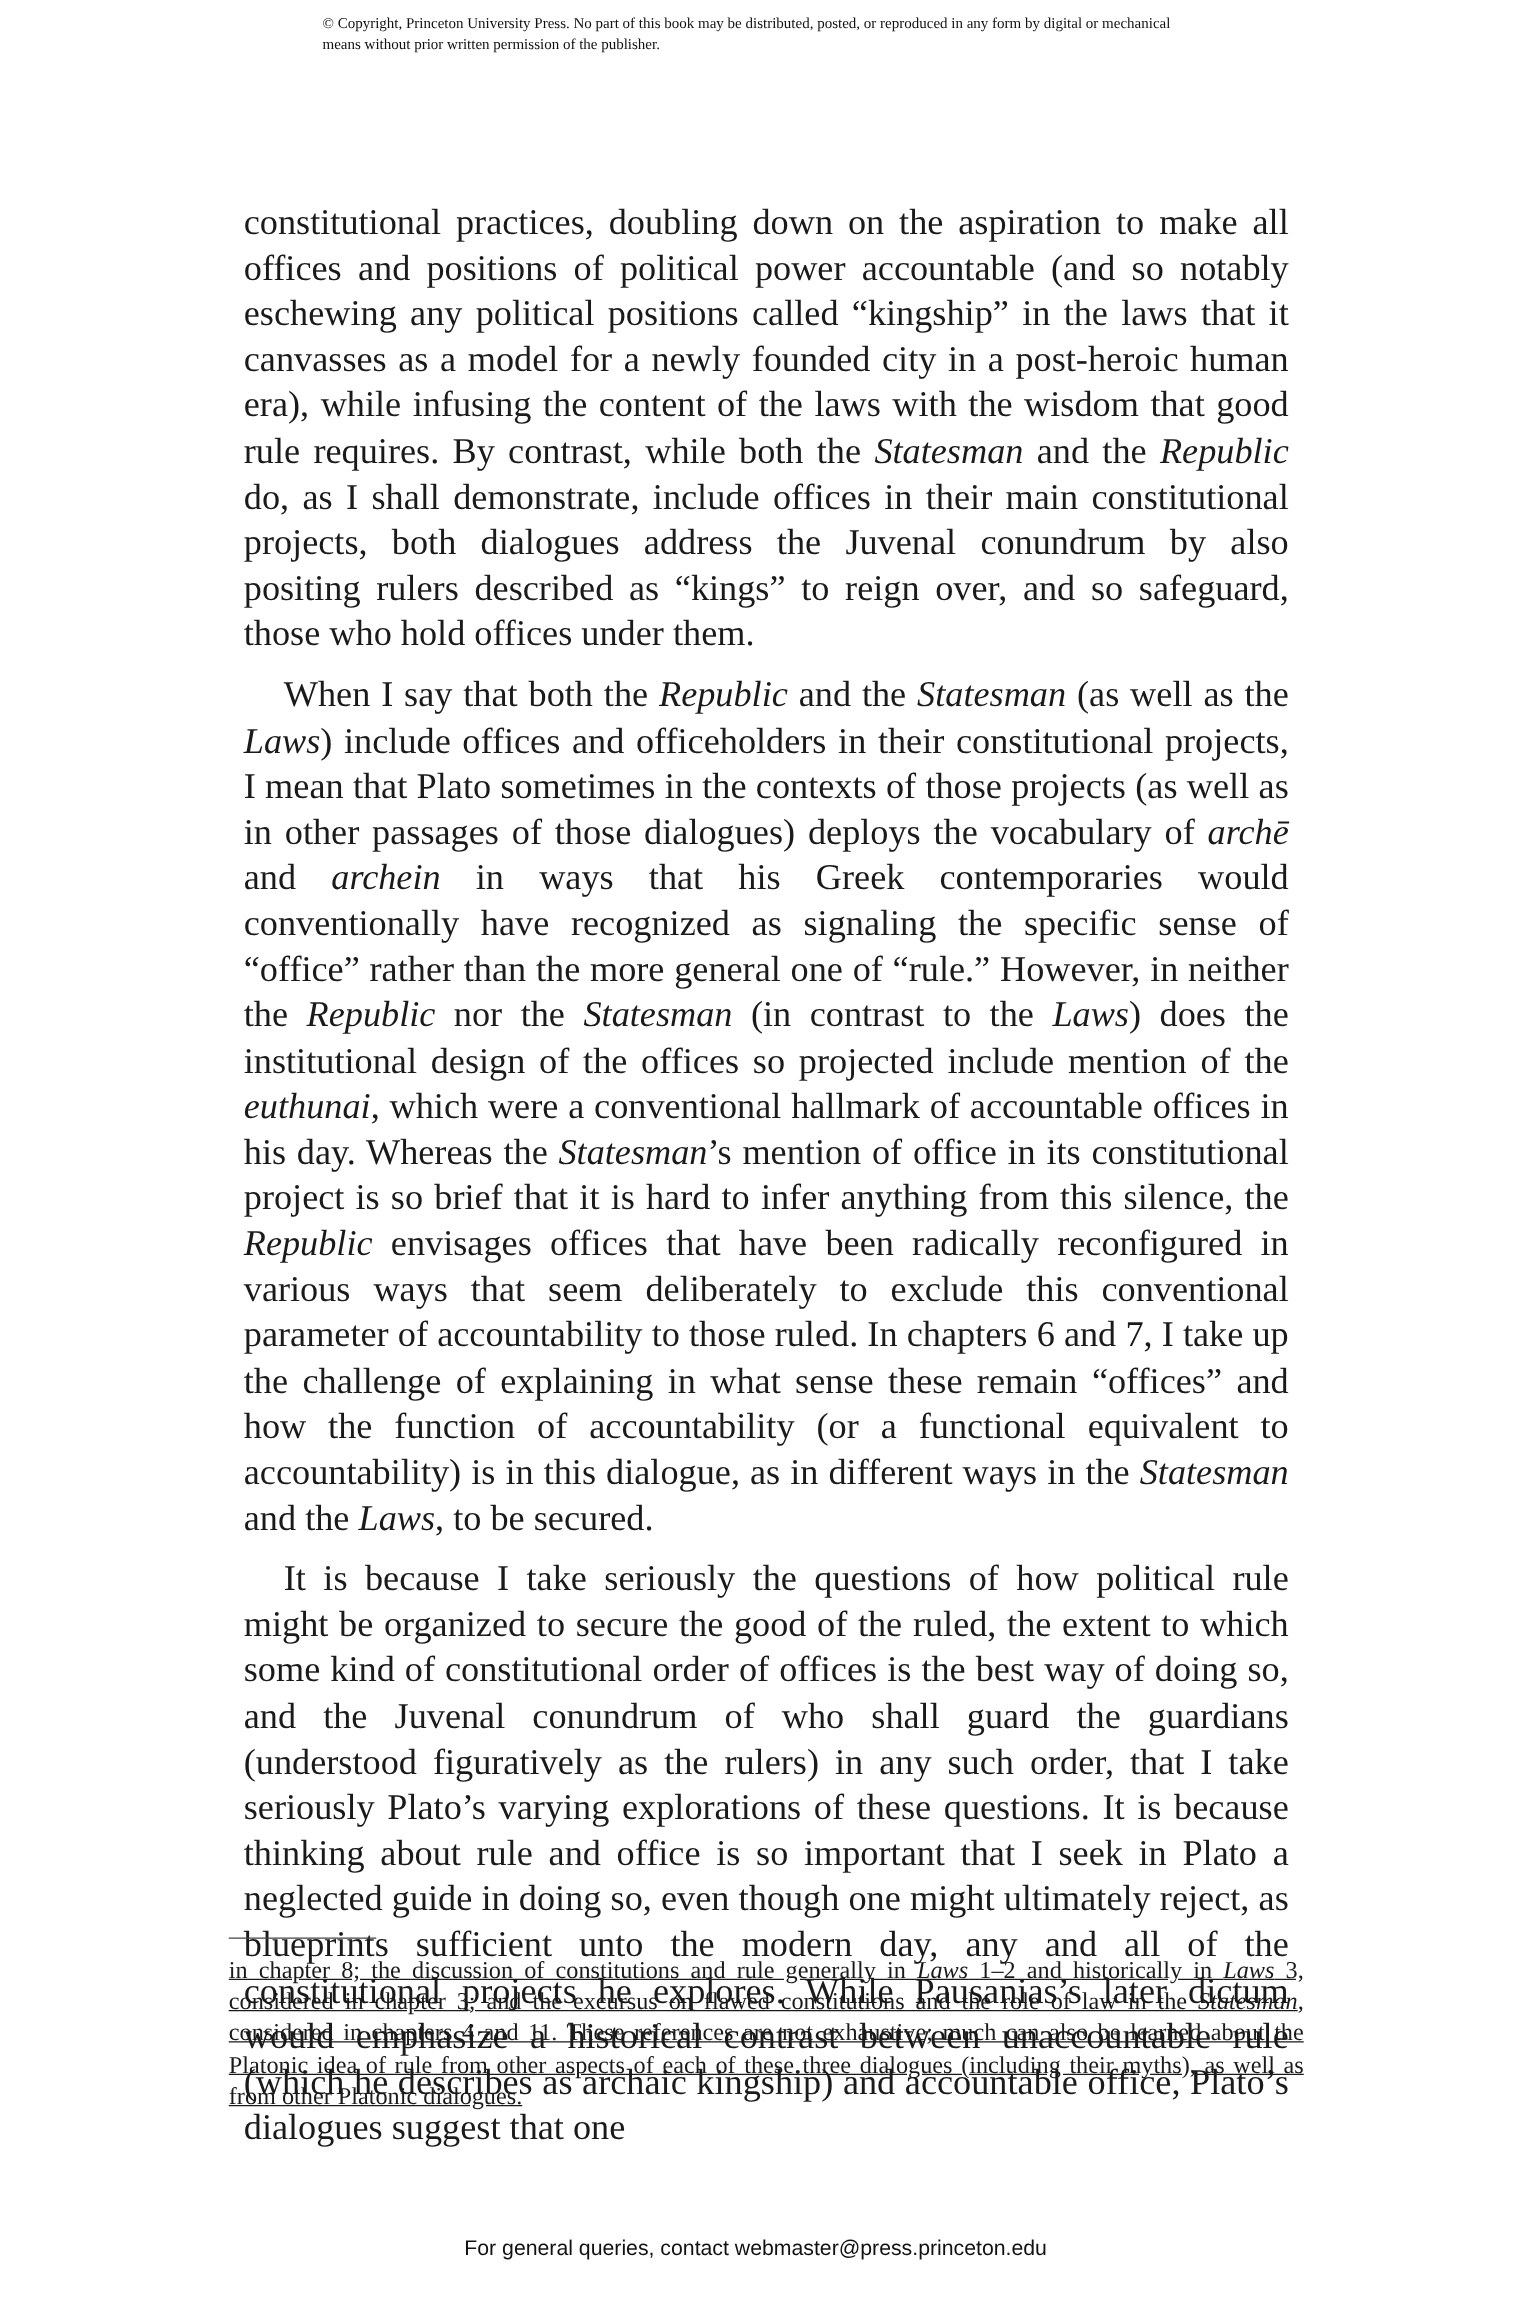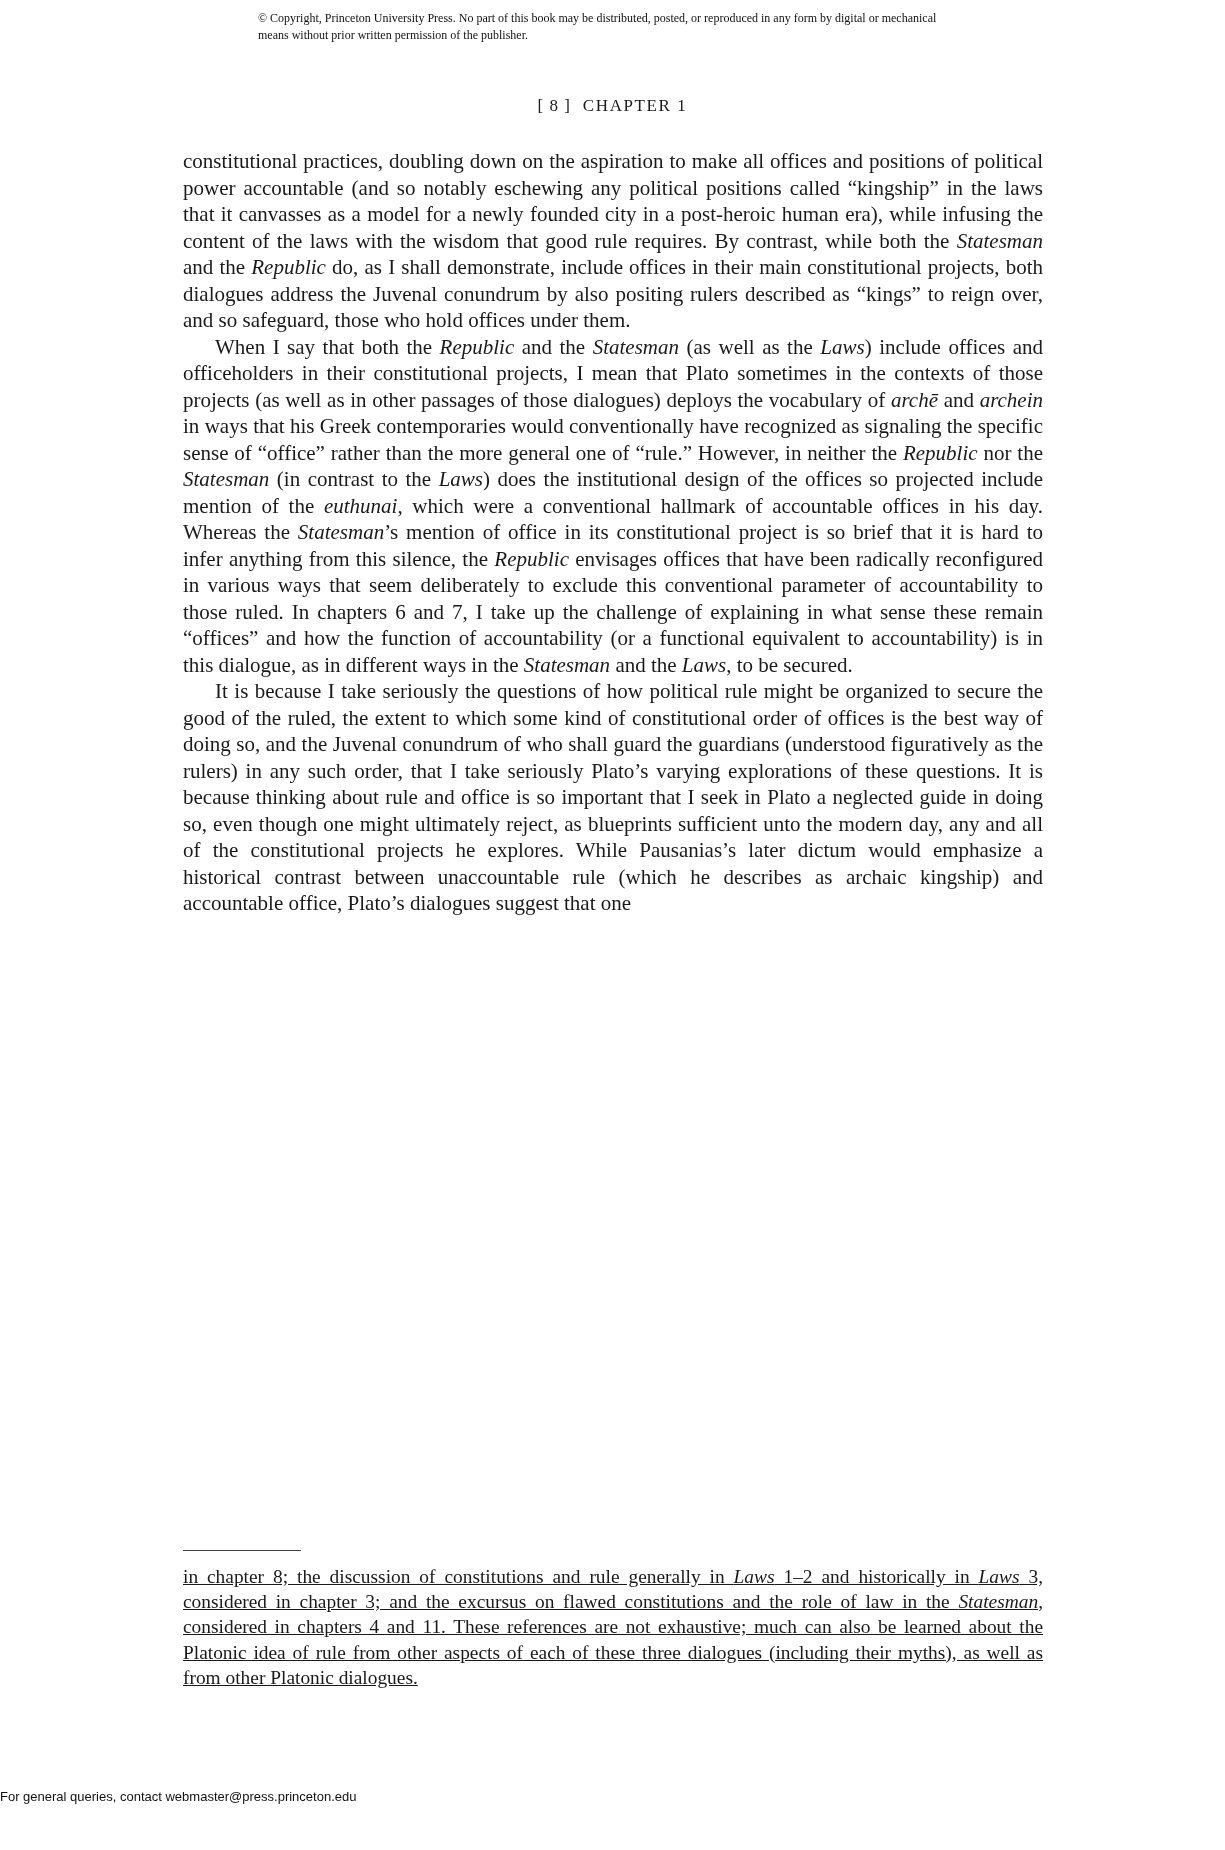--- a/index.html
+++ b/index.html
@@ -51,22 +51,22 @@
     letter-spacing: 1.6px;
     margin-left: 12px;
   }
   .body-block {
     position: absolute;
     top: 148px;
     left: 183px;
     width: 860px;
   }
   .body-block p {
-    margin: 0;
-    font-size: 21px;
+    margin: 12px;
+    font-size: 29px;
     line-height: 1.262;
     text-align: justify;
     text-justify: inter-word;
     color: #1a1a1a;
     hyphens: none;
   }
   .body-block p.indent {
     text-indent: 32px;
   }
   em {
@@ -90,36 +90,33 @@
     line-height: 1.30;
     text-align: justify;
     color: #1a1a1a;
     text-decoration: underline;
   }
   .footer-note {
     position: absolute;
     top: 1789px;
     left: 0;
     width: 1209px;
-    text-align: left;
+    text-align: center;
     font-family: "Liberation Sans", sans-serif;
-    font-size: 13px;
+    font-size: 17px;
     color: #111111;
   }
 </style>
 </head>
 <body>
 
 <div class="page">
 
   <div class="copyright-notice">© Copyright, Princeton University Press. No part of this book may be distributed, posted, or reproduced in any form by digital or mechanical means without prior written permission of the publisher.</div>
 
-  <div class="running-head">
-    <span class="folio">[ 8 ]</span><span class="chap">CHAPTER 1</span>
-  </div>
 
   <div class="body-block">
     <p>constitutional practices, doubling down on the aspiration to make all offices and positions of political power accountable (and so notably eschewing any political positions called “kingship” in the laws that it canvasses as a model for a newly founded city in a post-heroic human era), while infusing the content of the laws with the wisdom that good rule requires. By contrast, while both the <em>Statesman</em> and the <em>Republic</em> do, as I shall demonstrate, include offices in their main constitutional projects, both dialogues address the Juvenal conundrum by also positing rulers described as “kings” to reign over, and so safeguard, those who hold offices under them.</p>
     <p class="indent">When I say that both the <em>Republic</em> and the <em>Statesman</em> (as well as the <em>Laws</em>) include offices and officeholders in their constitutional projects, I mean that Plato sometimes in the contexts of those projects (as well as in other passages of those dialogues) deploys the vocabulary of <em>archē</em> and <em>archein</em> in ways that his Greek contemporaries would conventionally have recognized as signaling the specific sense of “office” rather than the more general one of “rule.” However, in neither the <em>Republic</em> nor the <em>Statesman</em> (in contrast to the <em>Laws</em>) does the institutional design of the offices so projected include mention of the <em>euthunai</em>, which were a conventional hallmark of accountable offices in his day. Whereas the <em>Statesman</em>’s mention of office in its constitutional project is so brief that it is hard to infer anything from this silence, the <em>Republic</em> envisages offices that have been radically reconfigured in various ways that seem deliberately to exclude this conventional parameter of accountability to those ruled. In chapters 6 and 7, I take up the challenge of explaining in what sense these remain “offices” and how the function of accountability (or a functional equivalent to accountability) is in this dialogue, as in different ways in the <em>Statesman</em> and the <em>Laws</em>, to be secured.</p>
     <p class="indent">It is because I take seriously the questions of how political rule might be organized to secure the good of the ruled, the extent to which some kind of constitutional order of offices is the best way of doing so, and the Juvenal conundrum of who shall guard the guardians (understood figuratively as the rulers) in any such order, that I take seriously Plato’s varying explorations of these questions. It is because thinking about rule and office is so important that I seek in Plato a neglected guide in doing so, even though one might ultimately reject, as blueprints sufficient unto the modern day, any and all of the constitutional projects he explores. While Pausanias’s later dictum would emphasize a historical contrast between unaccountable rule (which he describes as archaic kingship) and accountable office, Plato’s dialogues suggest that one</p>
   </div>
 
   <div class="footnote-wrap">
     <div class="footnote-rule"></div>
     <p>in chapter 8; the discussion of constitutions and rule generally in <em>Laws</em> 1–2 and historically in <em>Laws</em> 3, considered in chapter 3; and the excursus on flawed constitutions and the role of law in the <em>Statesman</em>, considered in chapters 4 and 11. These references are not exhaustive; much can also be learned about the Platonic idea of rule from other aspects of each of these three dialogues (including their myths), as well as from other Platonic dialogues.</p>

